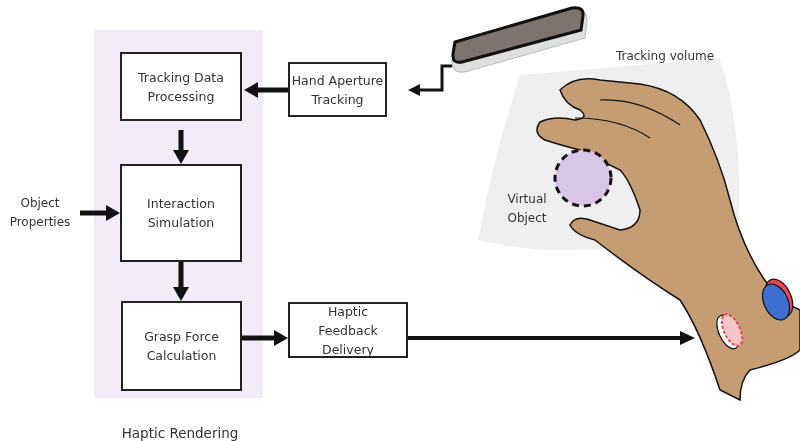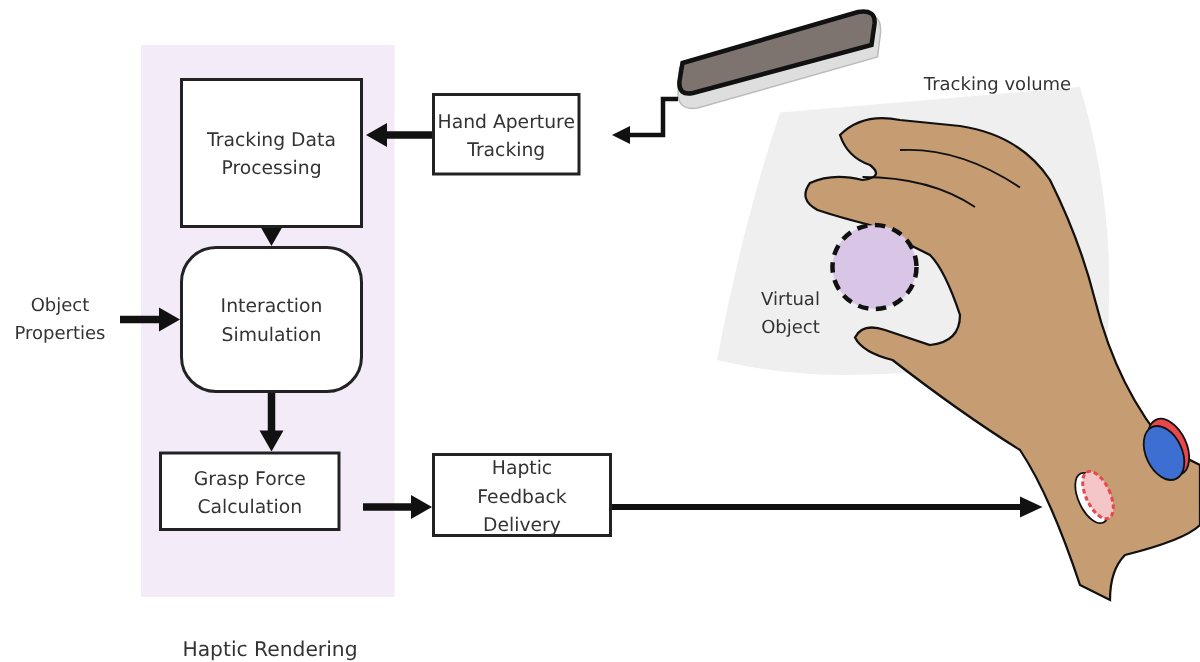--- a/index.html
+++ b/index.html
@@ -52,27 +52,27 @@
     <polygon points="120,213 106,205 106,221" fill="#111"></polygon>
     <line x1="181" y1="262" x2="181" y2="289" stroke="#111" stroke-width="5"></line>
     <polygon points="181,301 173,287 189,287" fill="#111"></polygon>
     <line x1="242" y1="338" x2="276" y2="338" stroke="#111" stroke-width="5"></line>
     <polygon points="288,338 274,330 274,346" fill="#111"></polygon>
     <line x1="408" y1="338" x2="680" y2="338" stroke="#111" stroke-width="4"></line>
     <polygon points="695,338 680,331 680,345" fill="#111"></polygon>
   </g>
 </svg>
 
-<div class="box" style="left:120px;top:52px;width:122px;height:100px;">Tracking Data
+<div class="box" style="left:120px;top:52px;width:122px;height:69px;">Tracking Data
 Processing</div>
 <div class="box" style="left:288px;top:62px;width:99px;height:55px;">Hand Aperture
 Tracking</div>
-<div class="box" style="left:120px;top:164px;width:122px;height:98px;border-radius:24px;">Interaction
+<div class="box" style="left:120px;top:164px;width:122px;height:98px;">Interaction
 Simulation</div>
-<div class="box" style="left:106px;top:301px;width:121px;height:53px;">Grasp Force
+<div class="box" style="left:121px;top:301px;width:121px;height:90px;">Grasp Force
 Calculation</div>
 <div class="box" style="left:288px;top:302px;width:120px;height:56px;">Haptic
 Feedback
 Delivery</div>
 
 <div class="label" style="left:0px;top:194px;width:80px;">Object
 Properties</div>
 <div class="label" style="left:100px;top:424px;width:160px;font-size:13.5px;">Haptic Rendering
 Module</div>
 <div class="label" style="left:605px;top:47px;width:120px;">Tracking volume</div>

